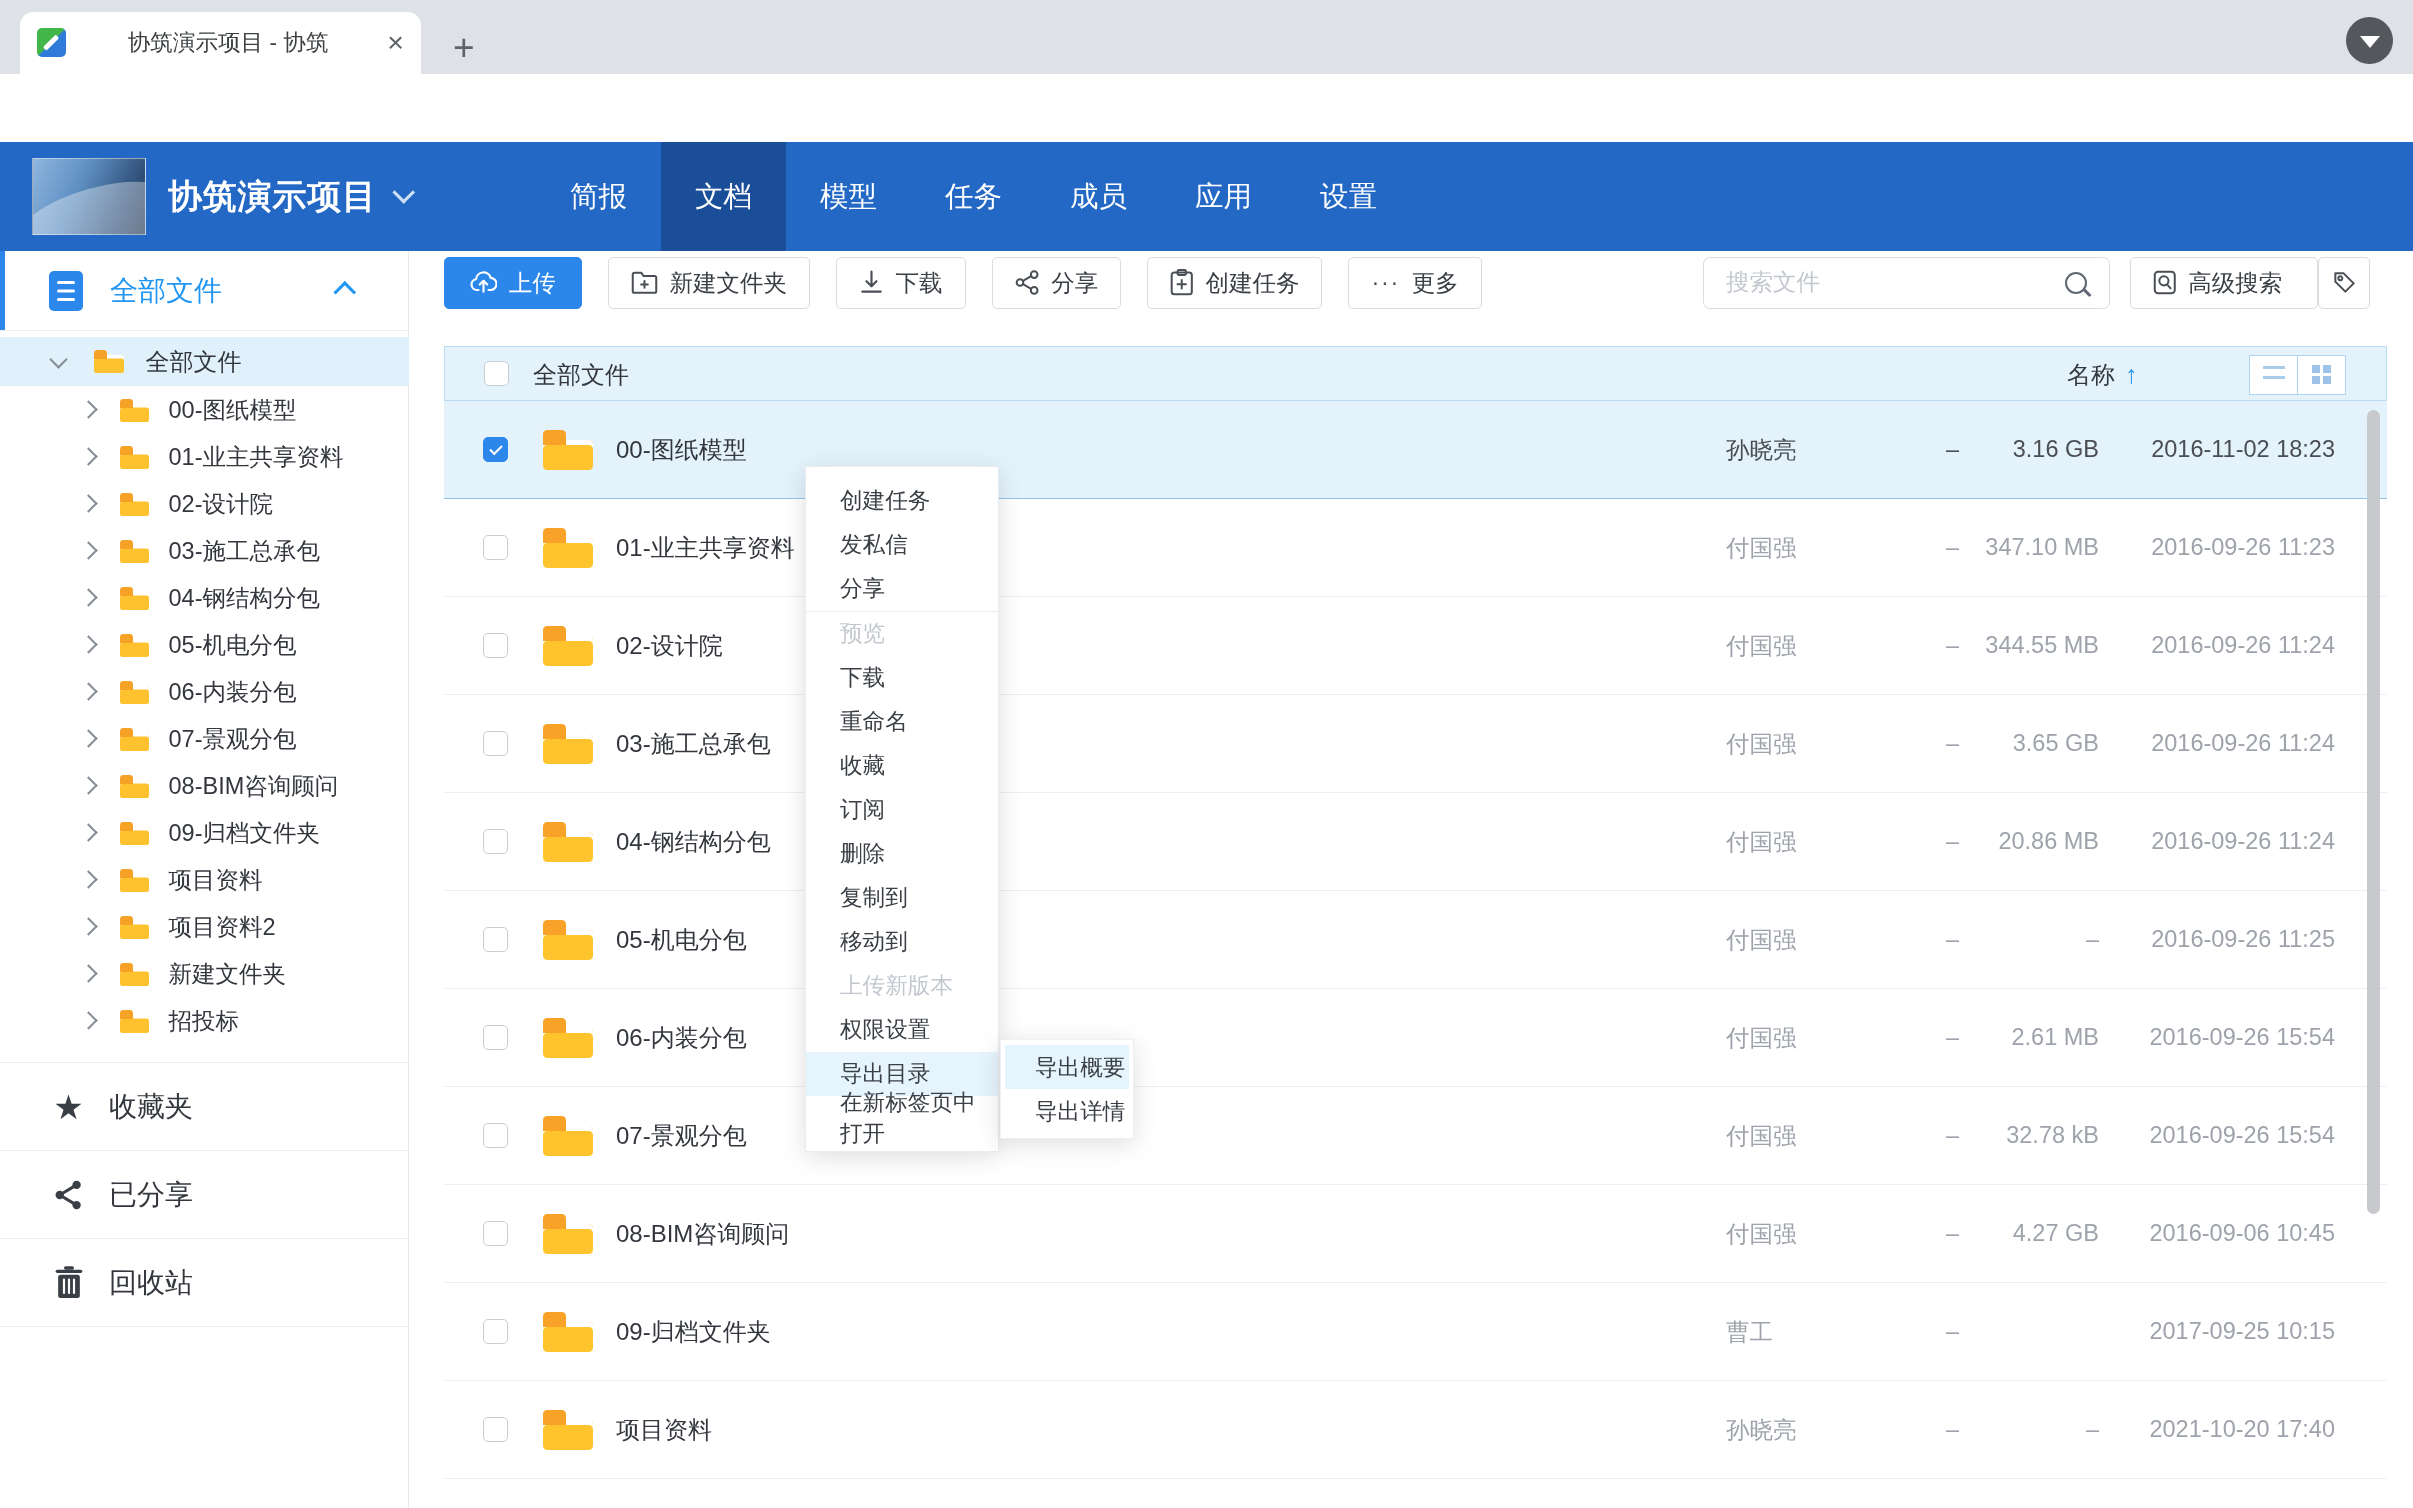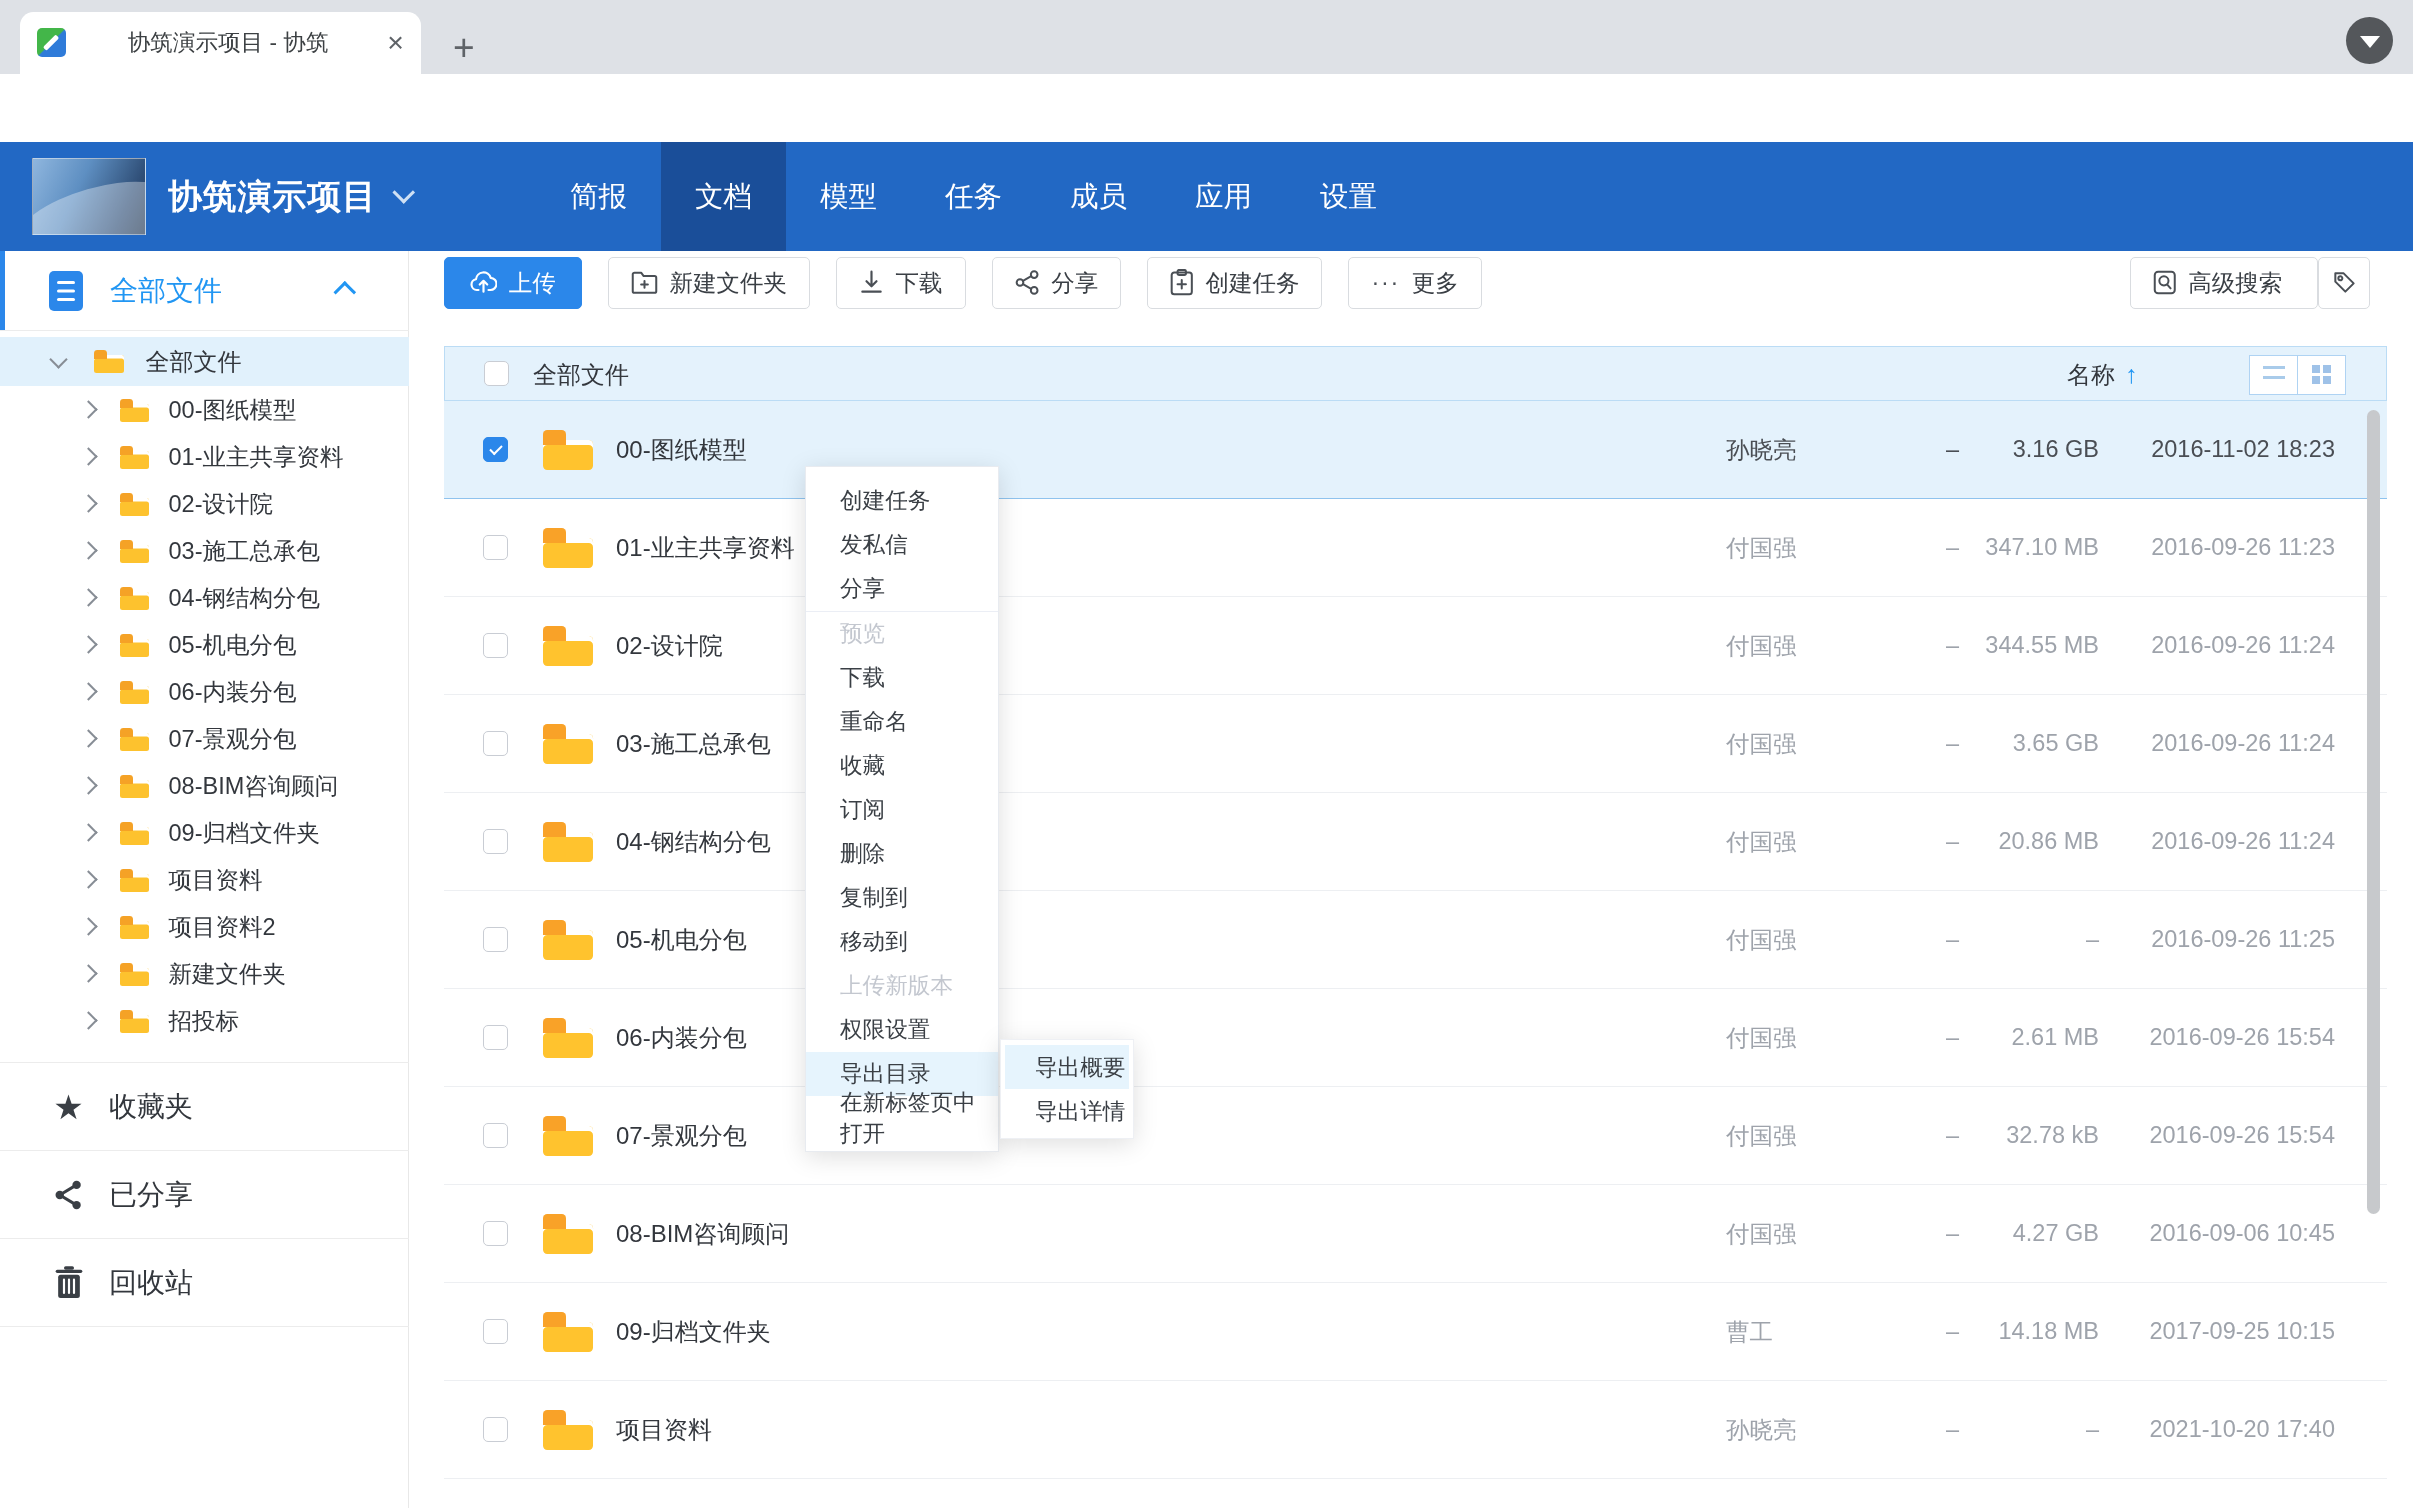--- a/index.html
+++ b/index.html
@@ -395,20 +395,24 @@
             <rect x="9" y="1" width="10" height="6" rx="2"></rect>
           <path d="M14 13 v10 M9 18 h10"></path>
         </svg>
         <span>创建任务</span>
       </button>
       <button class="btn">
         <span style="letter-spacing:1.7px;color:#4A4F55;">···</span>
         <span>更多</span>
       </button>
     </div>
+    <div class="search-box">
+      <input type="text" placeholder="搜索文件" style="">
+      <span class="mag"></span>
+    </div>
     <button class="btn adv-btn">
       <svg width="23.5" height="25" viewBox="0 0 28 30" fill="none" stroke="#4A4F55" stroke-width="2.4">
         <rect x="2" y="2" width="24" height="26" rx="4"></rect>
         <circle cx="13" cy="13" r="5.5"></circle>
           <path d="M17 17.5 L21 22"></path>
       </svg>
       <span>高级搜索</span>
     </button>
     <button class="btn tag-btn">
       <svg width="25" height="25" viewBox="0 0 30 30" fill="none" stroke="#4A4F55" stroke-width="2.4">
@@ -526,21 +530,20 @@
           <span class="meta fsize">4.27 GB</span>
           <span class="meta fdate">2016-09-06 10:45</span>
         </div>
 
         <div class="row">
           <span class="cb"></span>
           <span class="fico"></span>
           <span class="fname">09-归档文件夹</span>
           <span class="meta fowner">曹工</span>
           <span class="meta fdash">–</span>
-          <span class="meta fsize">14.18 MB</span>
           <span class="meta fdate">2017-09-25 10:15</span>
         </div>
 
         <div class="row">
           <span class="cb"></span>
           <span class="fico"></span>
           <span class="fname">项目资料</span>
           <span class="meta fowner">孙晓亮</span>
           <span class="meta fdash">–</span>
           <span class="meta fsize">–</span>

